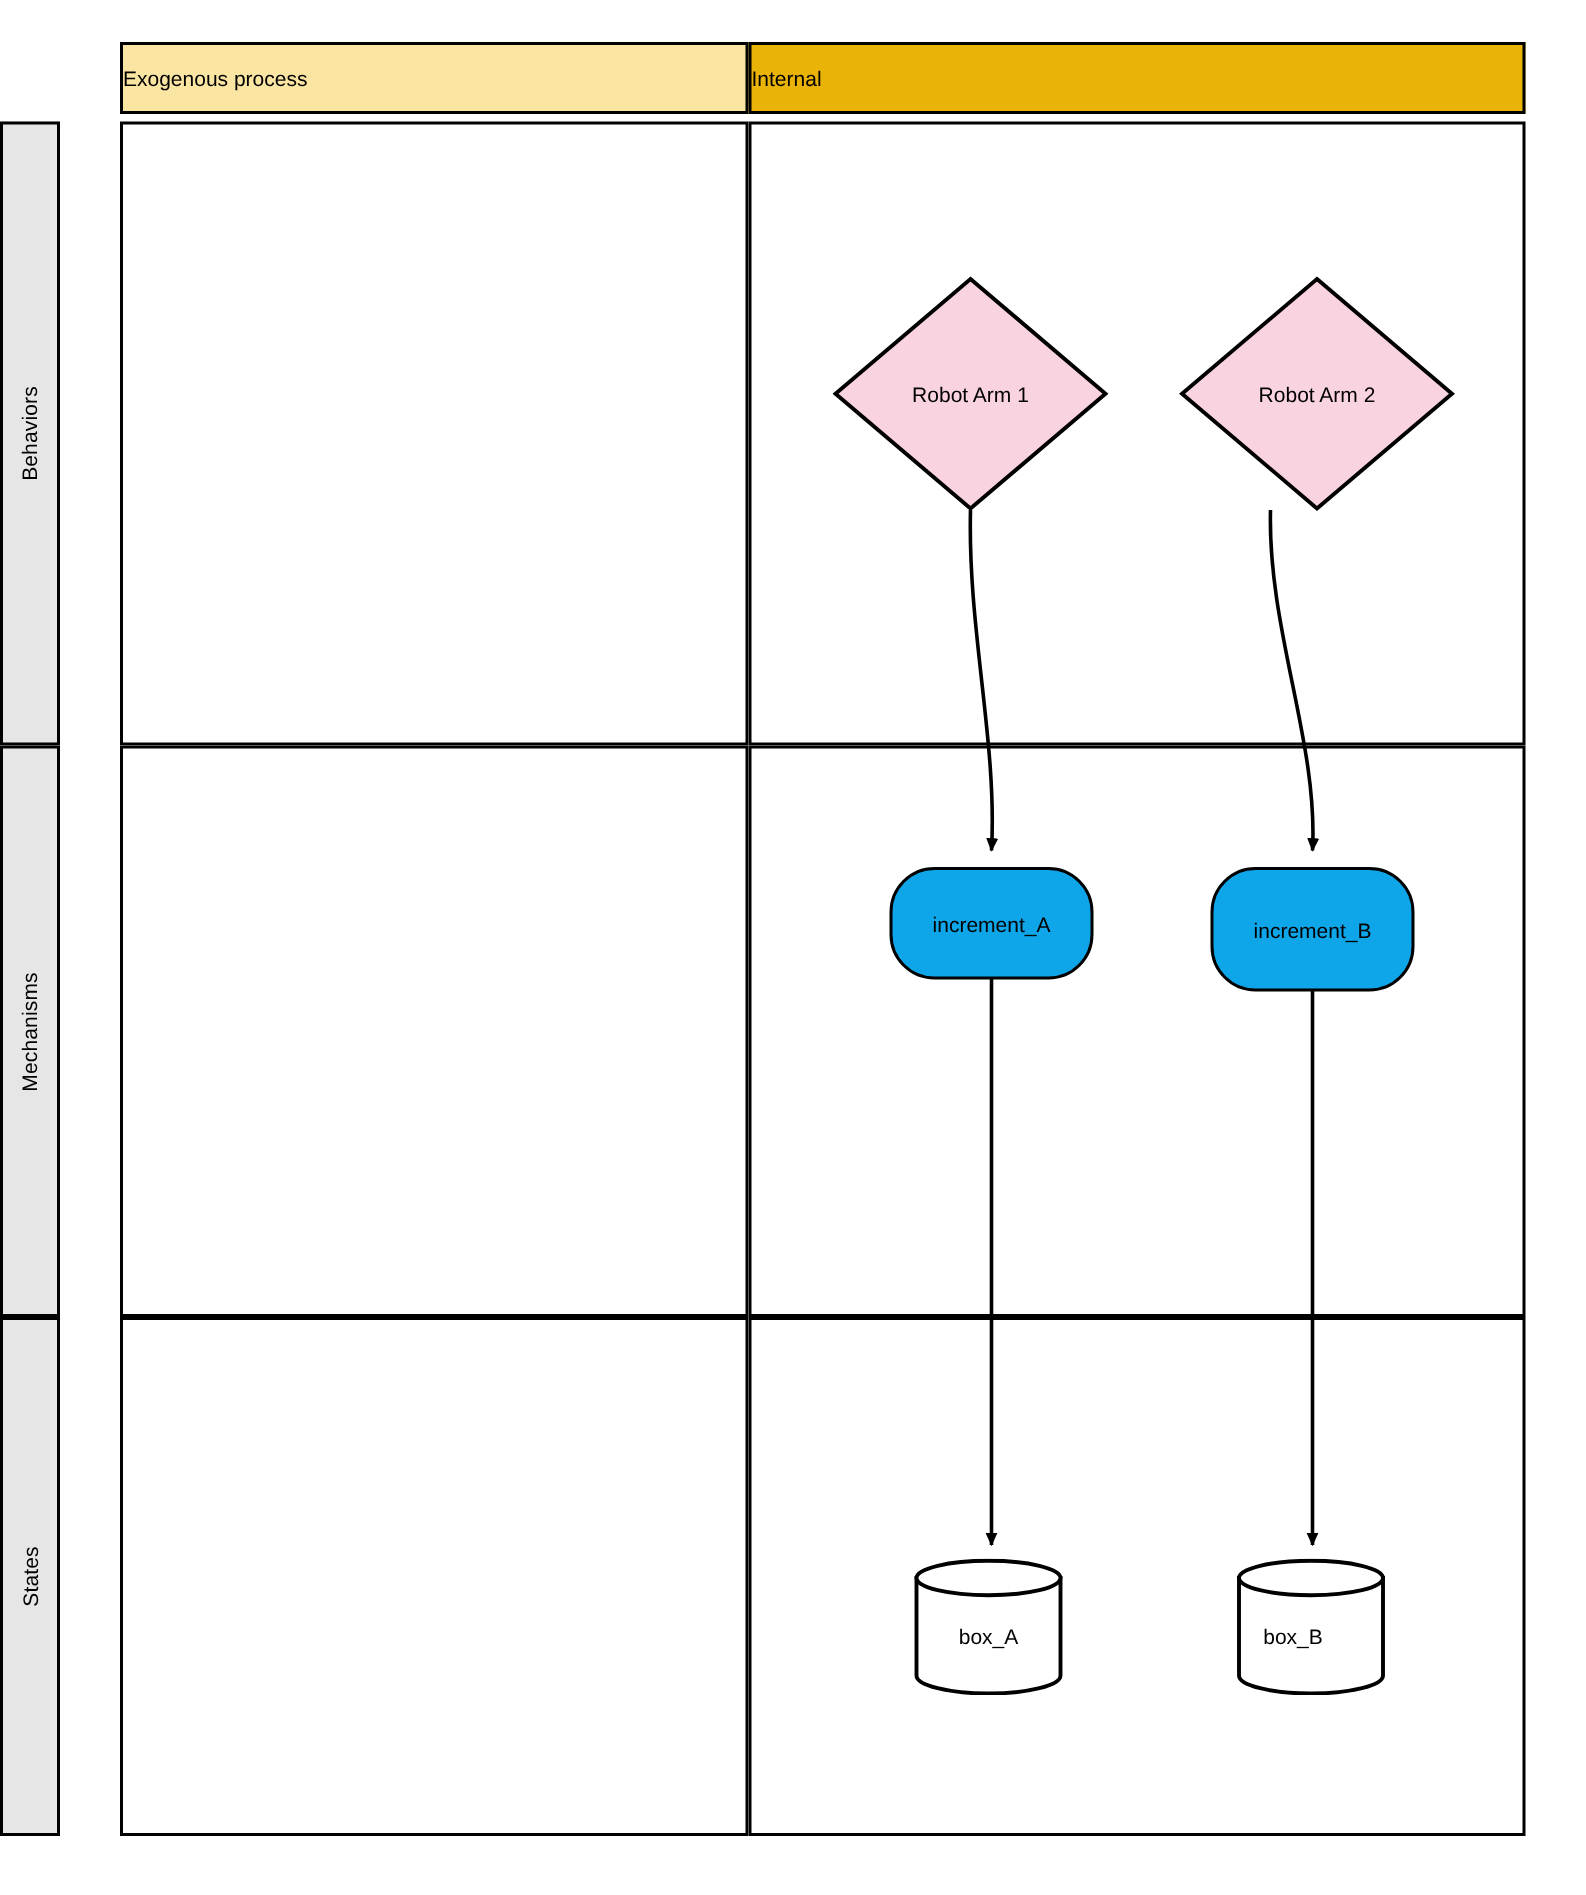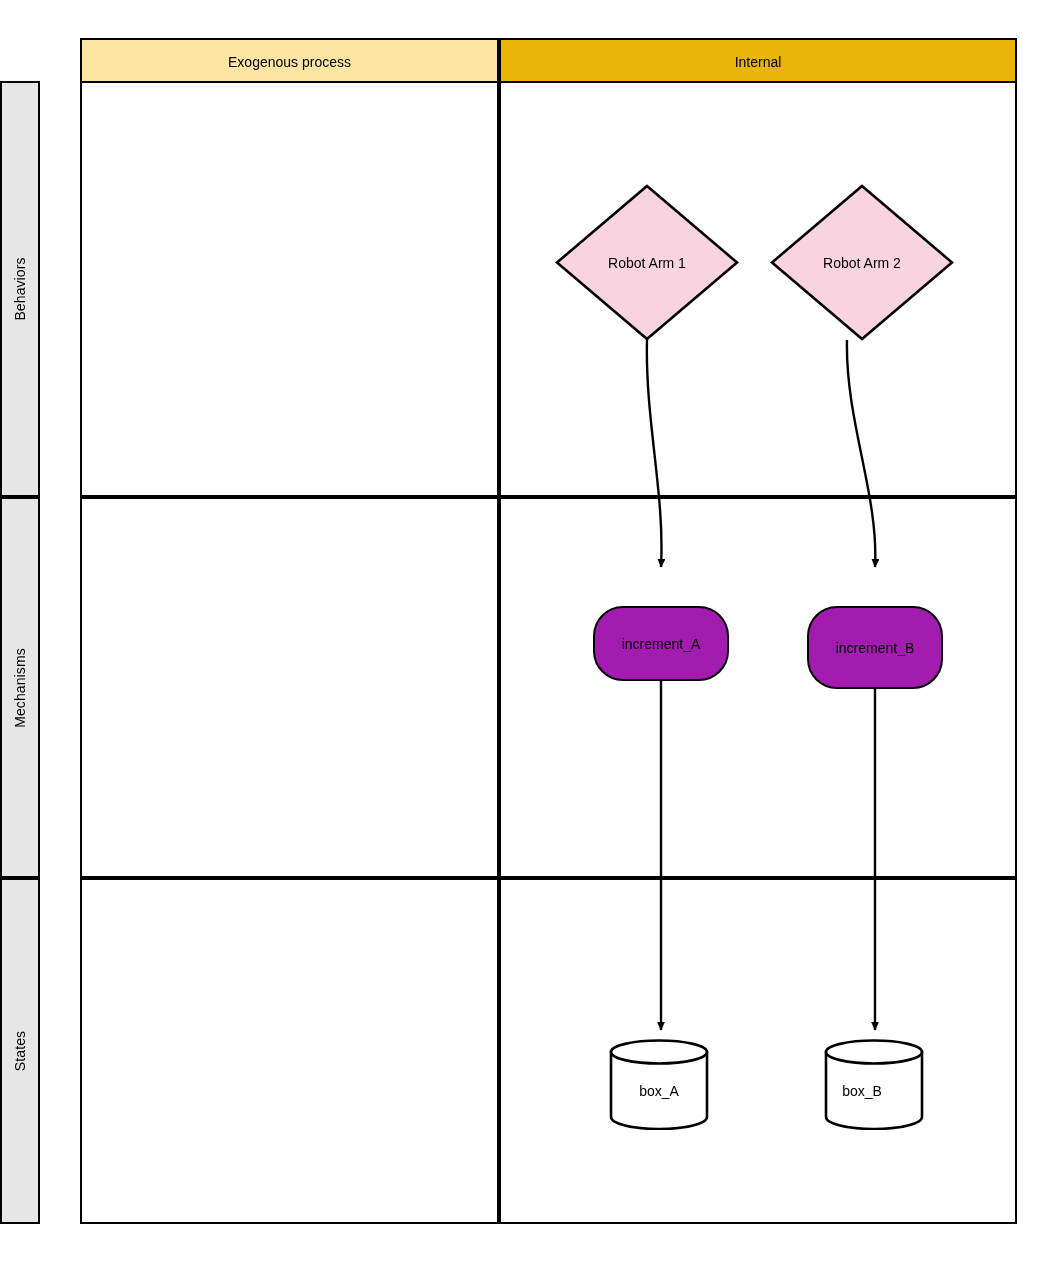--- a/index.html
+++ b/index.html
@@ -37,27 +37,27 @@
   .lane-label span {
     transform: rotate(-90deg);
     white-space: nowrap;
     font-size: 14px;
     color: #000000;
     letter-spacing: 0.1px;
   }
 
   .col-header {
     position: absolute;
-    top: 38px;
+    top: 28px;
     height: 48px;
     border: 2px solid #000000;
     box-sizing: border-box;
     display: flex;
     align-items: center;
-    justify-content: center;
+    justify-content: flex-start;
     font-size: 14px;
     color: #000000;
   }
   #col-header-exogenous {
     left: 80px;
     width: 419px;
     background: #fbe5a2;
   }
   #col-header-internal {
     left: 499px;
@@ -84,25 +84,24 @@
 
   .diamond-wrap { }
   .diamond-wrap svg { position: absolute; left: 0; top: 0; }
   .diamond-wrap .node-text {
     position: relative;
     z-index: 2;
     pointer-events: none;
   }
 
   .rounded-proc {
-    background: #a21caf;
+    background: #0ea5e9;
     border: 2px solid #000000;
     border-radius: 30px;
     box-sizing: border-box;
-    margin-top: 28px;
   }
 
   .cylinder-wrap svg { position: absolute; left: 0; top: 0; }
   .cylinder-wrap .node-text {
     position: relative;
     z-index: 2;
     pointer-events: none;
   }
 
   .node-text { white-space: nowrap; }
@@ -164,21 +163,21 @@
     <path d="M 875 652 L 875 1030" fill="none" stroke="#000000" stroke-width="2.4" marker-end="url(#arrowhead)"></path>
   </svg>
 
   <div class="node diamond-wrap" style="left:555px; top:184px; width:184px; height:157px;">
     <svg width="184" height="157" viewBox="0 0 184 157" xmlns="http://www.w3.org/2000/svg">
       <polygon points="92,2 182,78.5 92,155 2,78.5" fill="#fad3e0" stroke="#000000" stroke-width="2.6" stroke-linejoin="miter"></polygon>
     </svg>
     <span class="node-text">Robot Arm 1</span>
   </div>
 
-  <div class="node diamond-wrap" style="left:770px; top:184px; width:184px; height:157px;">
+  <div class="node diamond-wrap" style="left:786px; top:184px; width:184px; height:157px;">
     <svg width="184" height="157" viewBox="0 0 184 157" xmlns="http://www.w3.org/2000/svg">
       <polygon points="92,2 182,78.5 92,155 2,78.5" fill="#fad3e0" stroke="#000000" stroke-width="2.6" stroke-linejoin="miter"></polygon>
     </svg>
     <span class="node-text">Robot Arm 2</span>
   </div>
 
   <div class="node rounded-proc" style="left:593px; top:578px; width:136px; height:75px;">
     <span class="node-text">increment_A</span>
   </div>
 

